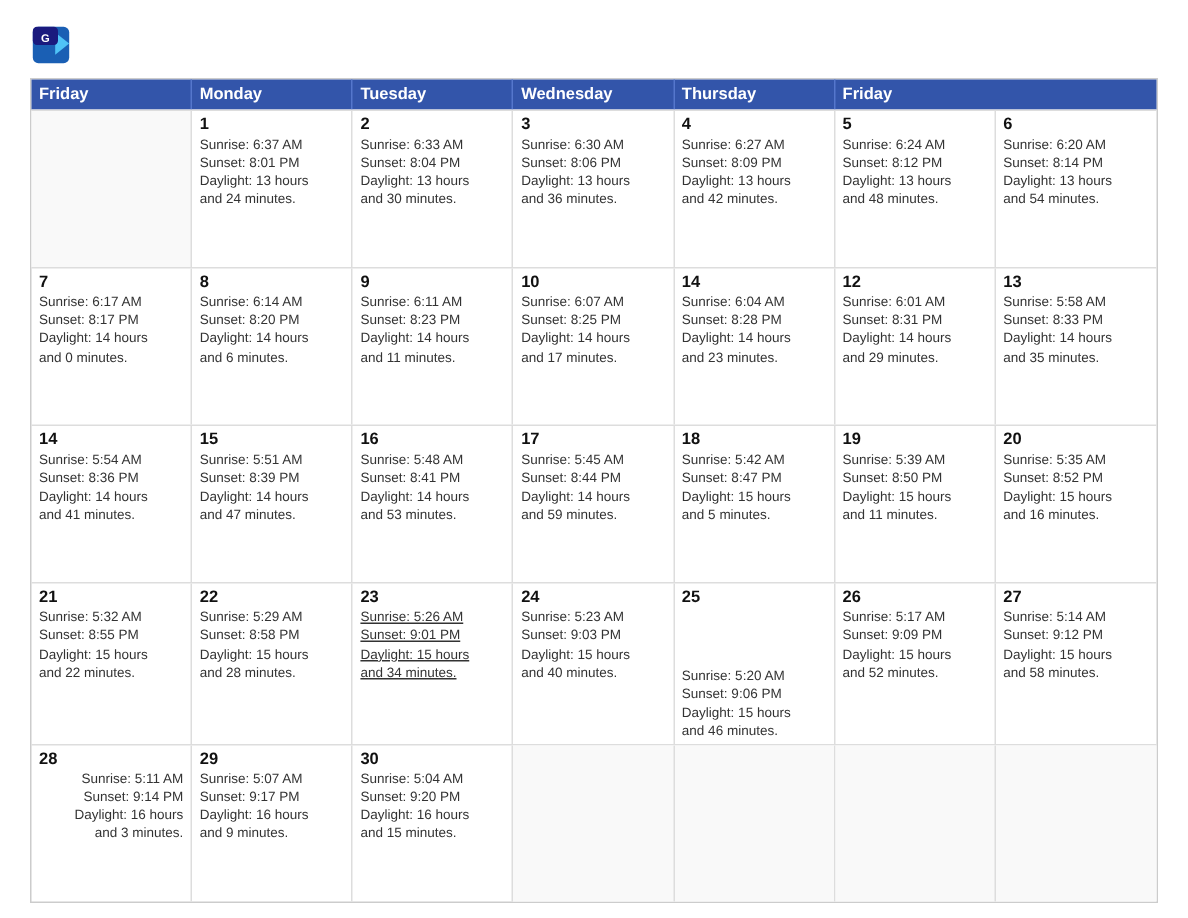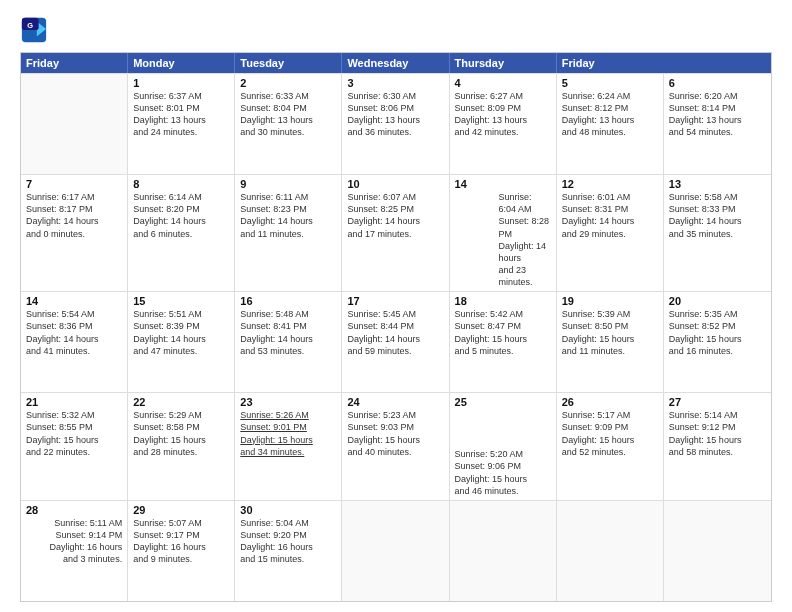--- a/index.html
+++ b/index.html
@@ -201,21 +201,21 @@
           </div>
           <div class="cal-cell">
             <div class="day-num">10</div>
             <div class="cell-info" style="white-space: pre-line;">Sunrise: 6:07 AM
 Sunset: 8:25 PM
 Daylight: 14 hours
 and 17 minutes.</div>
           </div>
           <div class="cal-cell">
             <div class="day-num">14</div>
-            <div class="cell-info" style="white-space: pre-line; margin-left: 44px;">Sunrise: 6:04 AM
+            <div class="cell-info" style="white-space: pre-line;">Sunrise: 6:04 AM
 Sunset: 8:28 PM
 Daylight: 14 hours
 and 23 minutes.</div>
           </div>
           <div class="cal-cell">
             <div class="day-num">12</div>
             <div class="cell-info" style="white-space: pre-line;">Sunrise: 6:01 AM
 Sunset: 8:31 PM
 Daylight: 14 hours
 and 29 minutes.</div>

